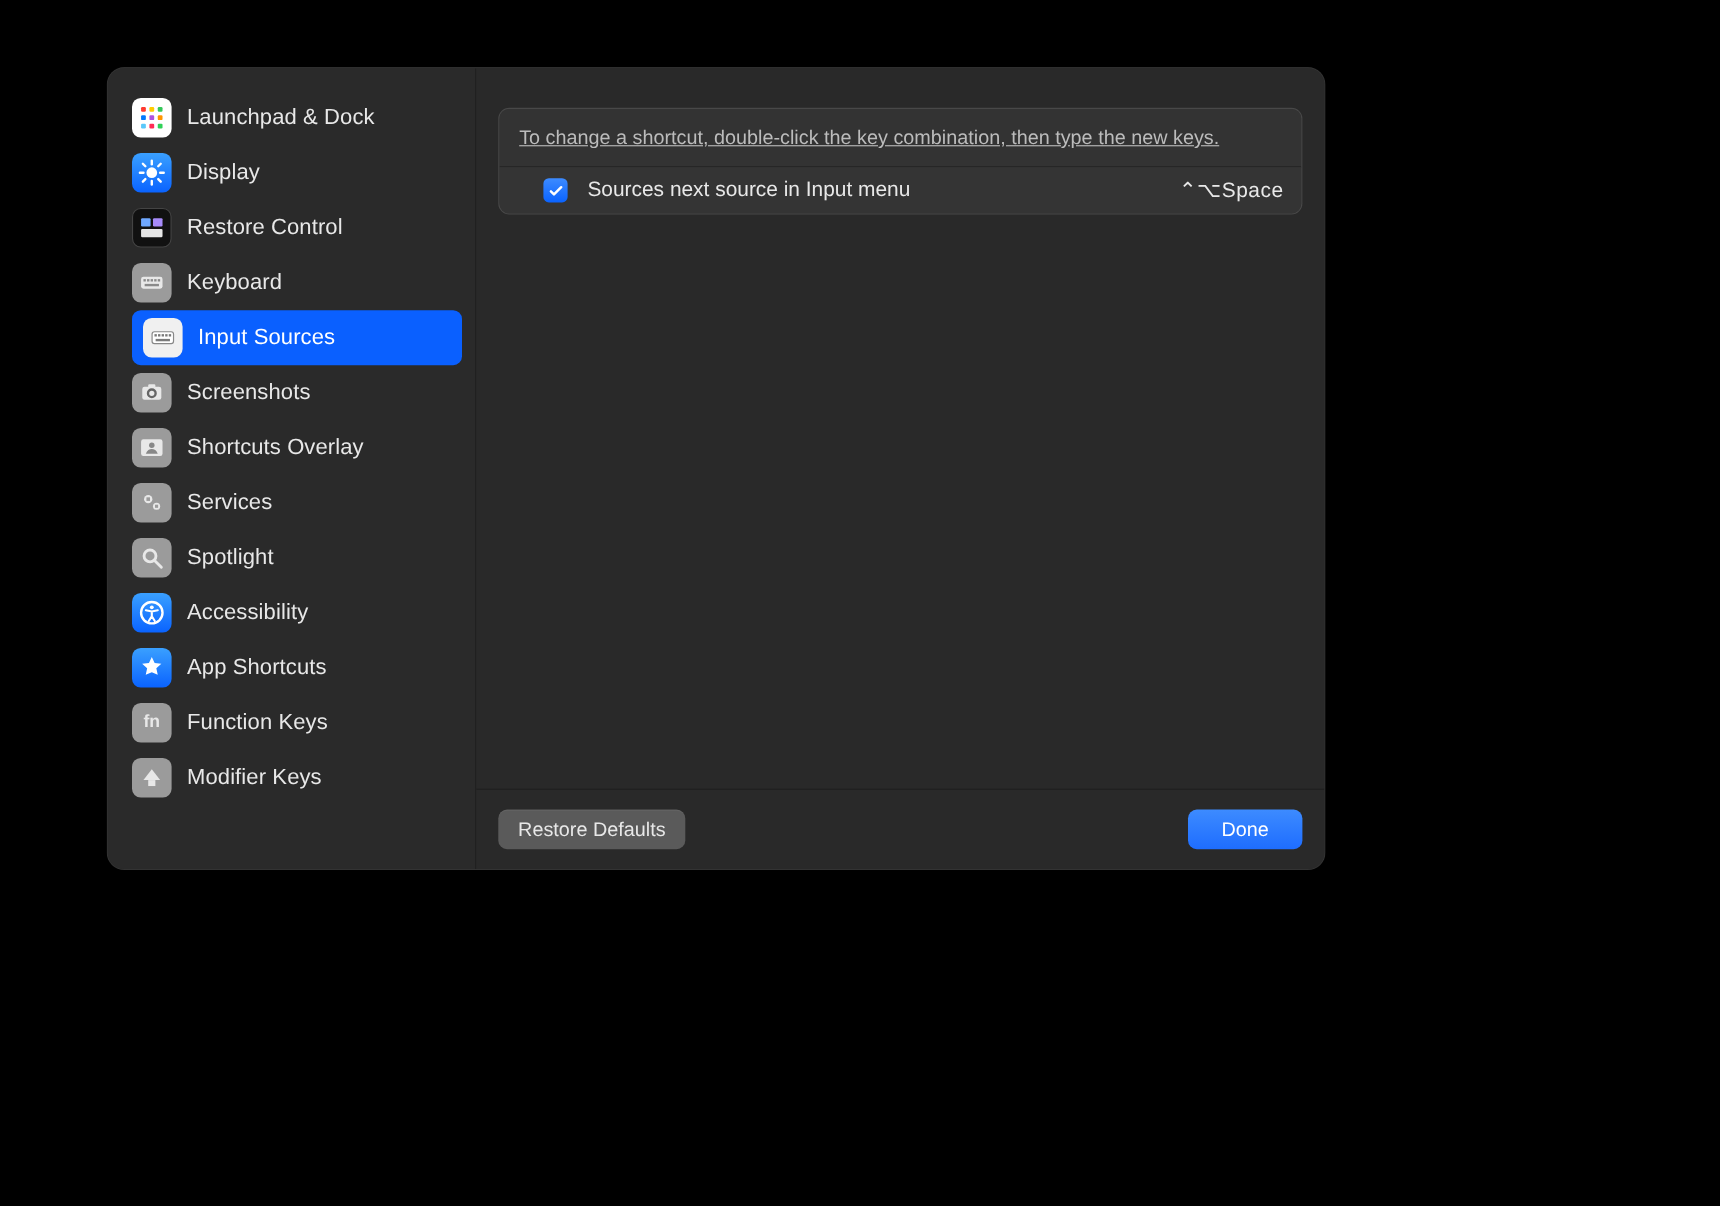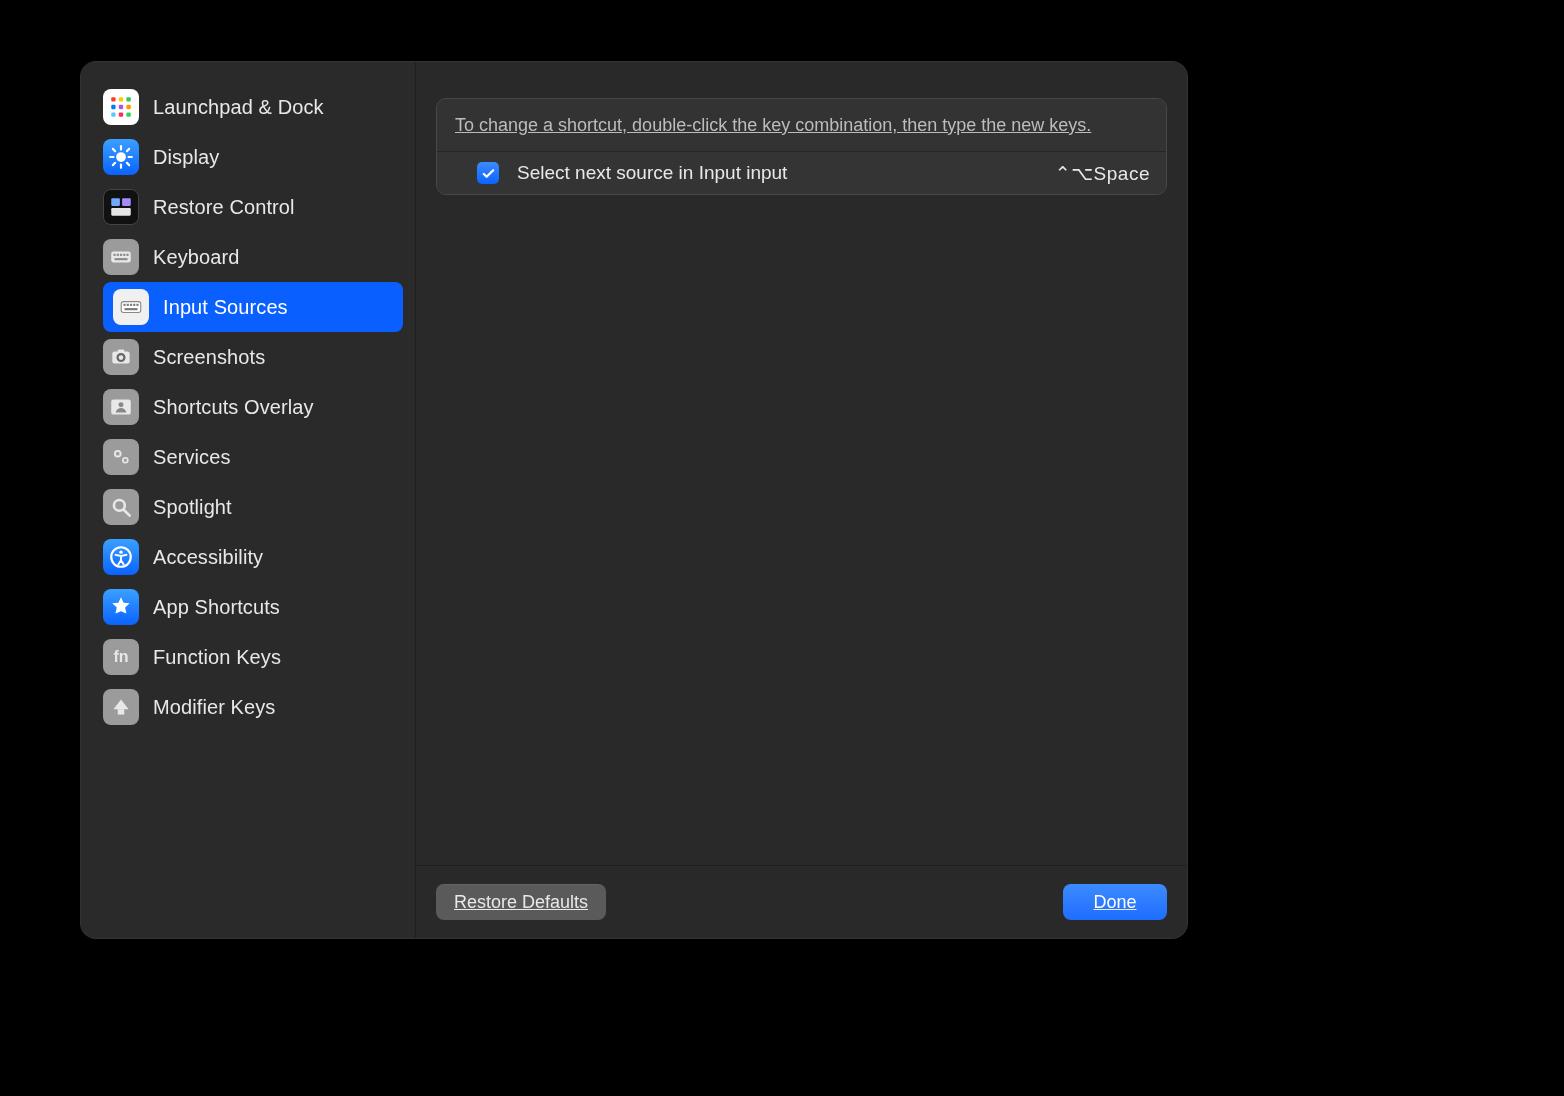--- a/index.html
+++ b/index.html
@@ -23,22 +23,22 @@
   html, body {
     margin: 0; padding: 0;
     width: 1564px; height: 1096px;
     background: var(--bg-page);
     font-family: -apple-system, "Helvetica Neue", Helvetica, Arial, sans-serif;
     color: var(--text);
     -webkit-font-smoothing: antialiased;
   }
   .window {
     position: absolute;
-    left: 80px; top: 61px;
-    width: 1108px; height: 878px;
+    left: 97px; top: 61px;
+    width: 1108px; height: 730px;
     background: var(--bg-window);
     border-radius: 16px;
     display: flex;
     overflow: hidden;
     box-shadow: 0 30px 60px rgba(0,0,0,0.6);
     border: 1px solid rgba(255,255,255,0.04);
   }
   .sidebar {
     width: 335px;
     background: var(--bg-sidebar);
@@ -124,21 +124,20 @@
     font-size: 19px;
     letter-spacing: 0.5px;
     white-space: nowrap;
   }
   .footer {
     border-top: 1px solid var(--divider);
     padding: 18px 20px;
     display: flex;
     justify-content: space-between;
     align-items: flex-end;
-    text-decoration: underline;
   }
   .btn {
     height: 36px;
     padding: 0 18px;
     border-radius: 8px;
     font-size: 18px;
     display: inline-flex;
     align-items: center;
     justify-content: center;
     cursor: default;
@@ -336,21 +335,21 @@
         <div class="panel-header">To change a shortcut, double-click the key combination, then type the new keys.</div>
         <div>
 
 
           <div class="row">
             <span class="check">
               <svg viewBox="0 0 16 16">
                   <path d="M3 8.5l3 3 7-7" fill="none" stroke="#fff" stroke-width="2.4" stroke-linecap="round" stroke-linejoin="round"></path>
                 </svg>
             </span>
-            <span class="row-label">Select next source in Input input</span>
+            <span class="row-label">Sources next source in Input menu</span>
             <span class="row-shortcut">⌃⌥Space</span>
           </div>
 
         </div>
       </div>
     </div>
 
     <div class="footer">
       <button class="btn btn-gray">Restore Defaults</button>
       <button class="btn btn-blue">Done</button>

